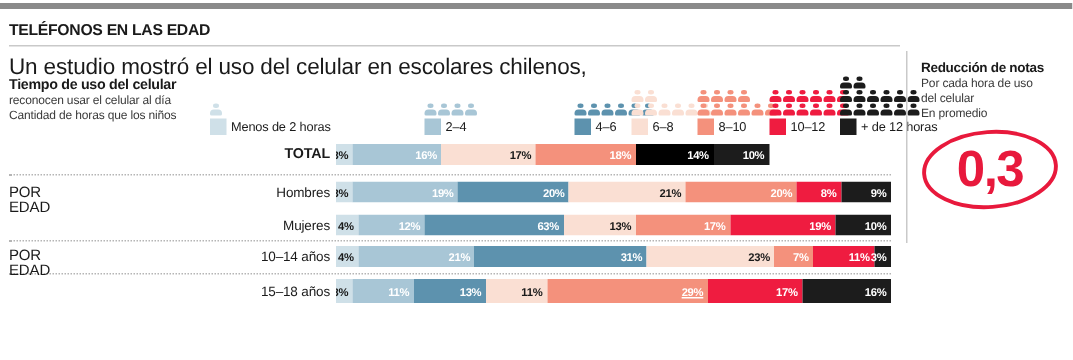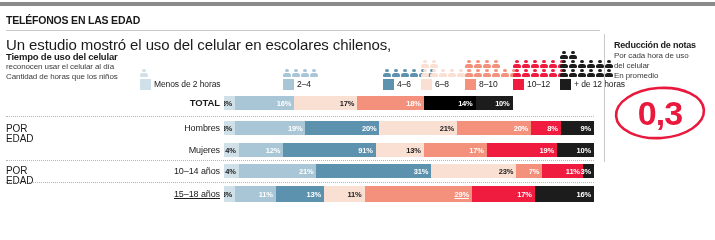--- a/index.html
+++ b/index.html
@@ -468,21 +468,21 @@
       <div class="row" style="top: 47px; height: 14px;">
         <div class="row-label" style="line-height: 14px;">Mujeres</div>
         <div class="bar" style="height: 14px;">
           <div class="seg" style="width: 4%; background: rgb(207, 224, 232);">
             <span style="color: rgb(26, 26, 26);">4%</span>
           </div>
           <div class="seg" style="width: 12%; background: rgb(168, 198, 214);">
             <span style="color: rgb(255, 255, 255);">12%</span>
           </div>
           <div class="seg" style="width: 25%; background: rgb(93, 146, 174);">
-            <span style="color: rgb(255, 255, 255);">91%</span>
+            <span style="color: rgb(255, 255, 255);">63%</span>
           </div>
           <div class="seg" style="width: 13%; background: rgb(250, 223, 211);">
             <span style="color: rgb(26, 26, 26);">13%</span>
           </div>
           <div class="seg" style="width: 17%; background: rgb(244, 145, 124);">
             <span style="color: rgb(255, 255, 255);">17%</span>
           </div>
           <div class="seg" style="width: 19%; background: rgb(239, 28, 64);">
             <span style="color: rgb(255, 255, 255);">19%</span>
           </div>
@@ -511,21 +511,21 @@
           </div>
           <div class="seg" style="width: 11%; background: rgb(239, 28, 64);">
             <span style="color: rgb(255, 255, 255);">11%</span>
           </div>
           <div class="seg" style="width: 3%; background: rgb(28, 28, 28);">
             <span style="color: rgb(255, 255, 255);">3%</span>
           </div>
         </div>
       </div>
       <div class="row" style="top: 90px; height: 16px;">
-        <div class="row-label" style="line-height: 16px; text-decoration: underline;">15–18 años</div>
+        <div class="row-label" style="line-height: 16px;">15–18 años</div>
         <div class="bar" style="height: 16px;">
           <div class="seg" style="width: 3%; background: rgb(207, 224, 232);">
             <span style="color: rgb(26, 26, 26);">3%</span>
           </div>
           <div class="seg" style="width: 11%; background: rgb(168, 198, 214);">
             <span style="color: rgb(255, 255, 255);">11%</span>
           </div>
           <div class="seg" style="width: 13%; background: rgb(93, 146, 174);">
             <span style="color: rgb(255, 255, 255);">13%</span>
           </div>

